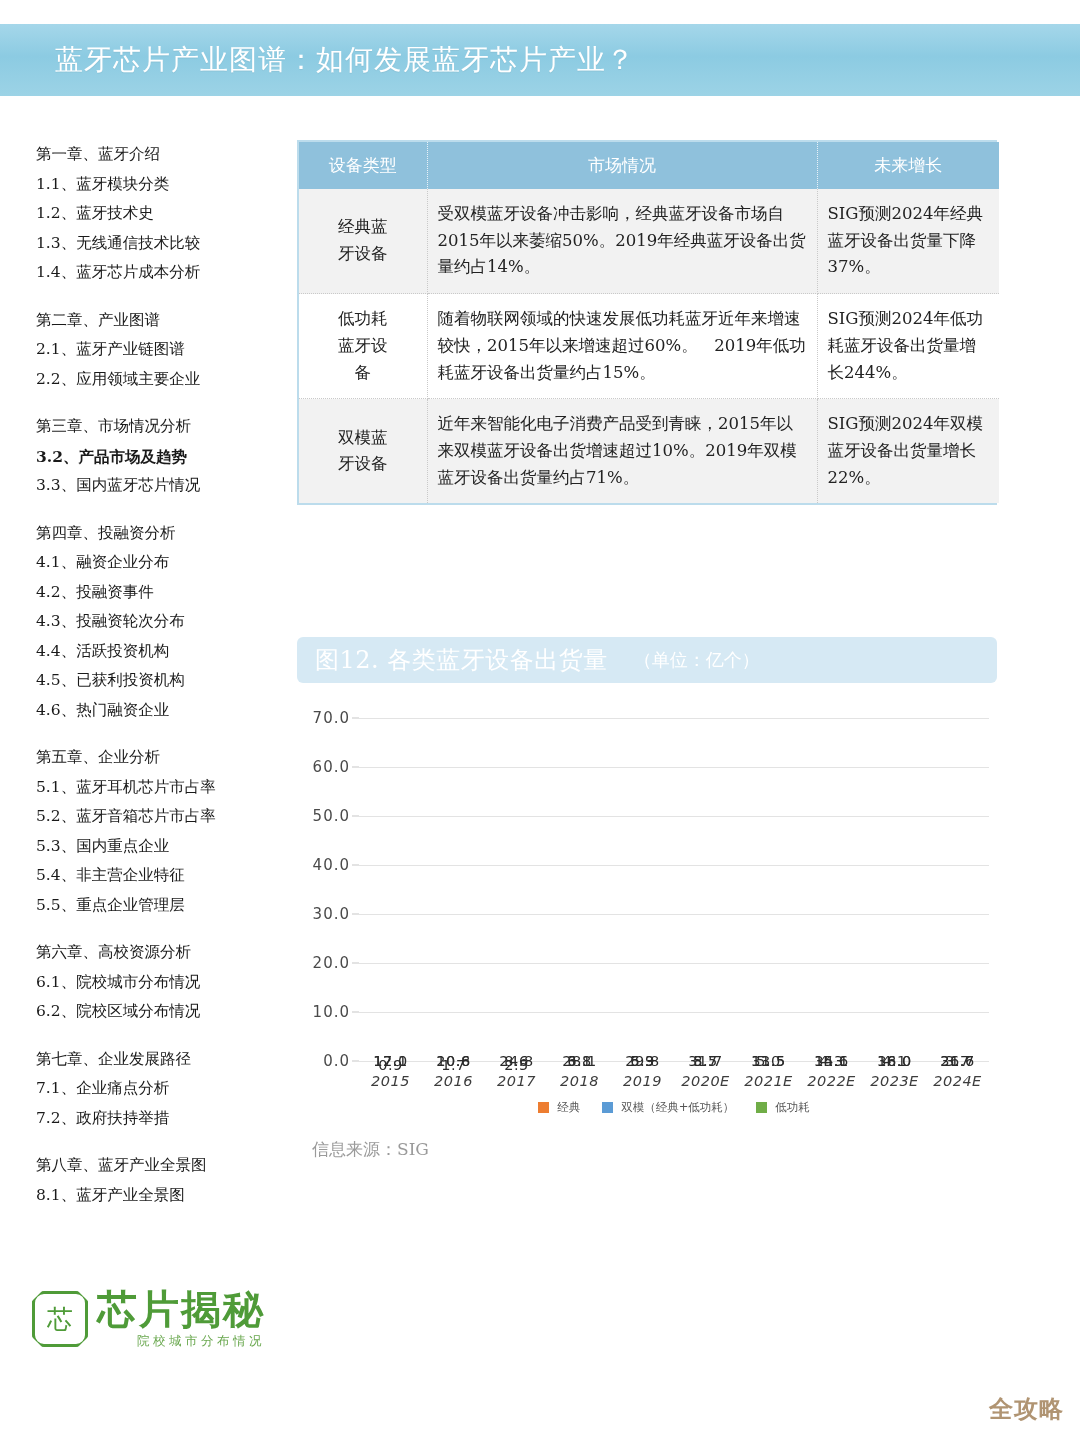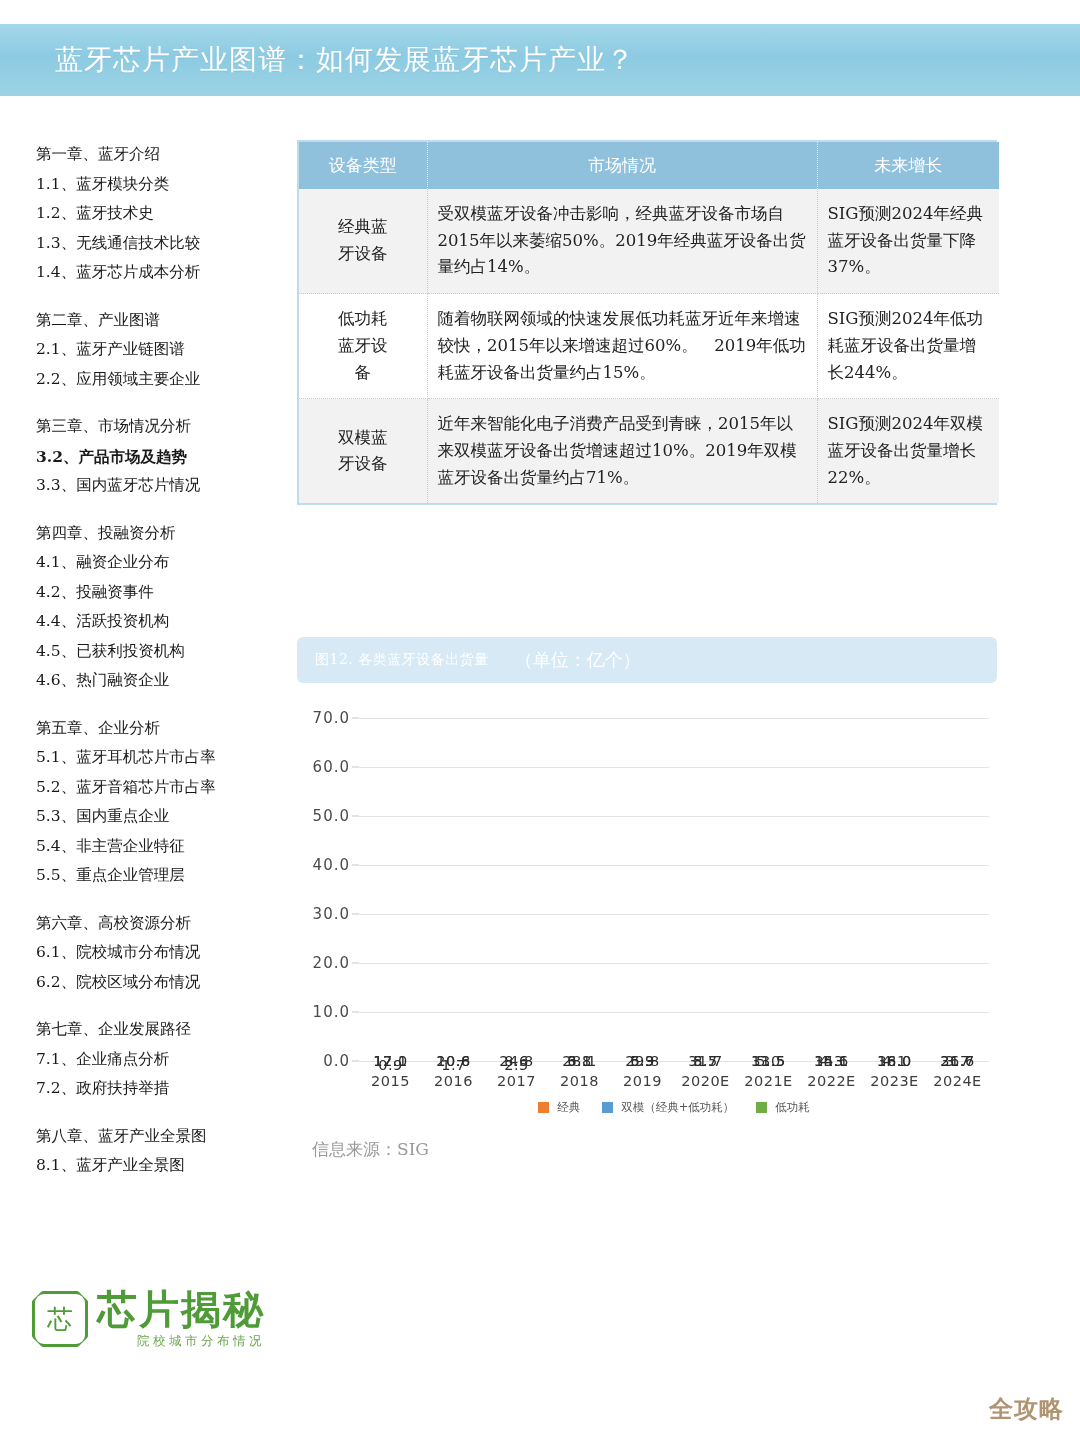--- a/index.html
+++ b/index.html
@@ -126,21 +126,21 @@
     position: absolute;
     left: 297px; top: 637px;
     width: 700px; height: 46px;
     background: #d6e9f4;
     border-radius: 6px;
     display: flex; align-items: center;
   }
   .chart-title {
     margin-left: 18px;
     font-family: "DejaVu Serif", "Liberation Serif", serif;
-    font-size: 14px; color: #ffffff;
+    font-size: 24px; color: #ffffff;
     letter-spacing: 0.5px;
   }
   .chart-unit {
     margin-left: 26px;
     font-family: "DejaVu Serif", "Liberation Serif", serif;
     font-size: 18px; color: #ffffff;
   }
 
   .chart-area {
     position: absolute;
@@ -198,20 +198,21 @@
     letter-spacing: 0.5px;
   }
   .seg.green { background: #70ad47; }
   .seg.blue  { background: #5b9bd5; }
   .seg.orange{ background: #ed7d31; }
   .seg .lbl { position: absolute; white-space: nowrap; }
   .xlabels {
     position: absolute;
     left: 62px; right: 8px; bottom: 26px;
     display: flex;
+    font-style: italic;
   }
   .xlabel {
     flex: 1 1 0;
     text-align: center;
     font-size: 14.5px;
     color: #3d3d3d;
     font-family: "DejaVu Sans", "Liberation Sans", sans-serif;
     letter-spacing: 0.5px;
   }
   .legend {
@@ -254,20 +255,21 @@
     </div>
     <div class="toc-group">
       <div class="toc-line chapter">第三章、市场情况分析</div>
       <div class="toc-line active">3.2、产品市场及趋势</div>
       <div class="toc-line">3.3、国内蓝牙芯片情况</div>
     </div>
     <div class="toc-group">
       <div class="toc-line chapter">第四章、投融资分析</div>
       <div class="toc-line">4.1、融资企业分布</div>
       <div class="toc-line">4.2、投融资事件</div>
+      <div class="toc-line">4.3、投融资轮次分布</div>
       <div class="toc-line">4.4、活跃投资机构</div>
       <div class="toc-line">4.5、已获利投资机构</div>
       <div class="toc-line">4.6、热门融资企业</div>
     </div>
     <div class="toc-group">
       <div class="toc-line chapter">第五章、企业分析</div>
       <div class="toc-line">5.1、蓝牙耳机芯片市占率</div>
       <div class="toc-line">5.2、蓝牙音箱芯片市占率</div>
       <div class="toc-line">5.3、国内重点企业</div>
       <div class="toc-line">5.4、非主营企业特征</div>

